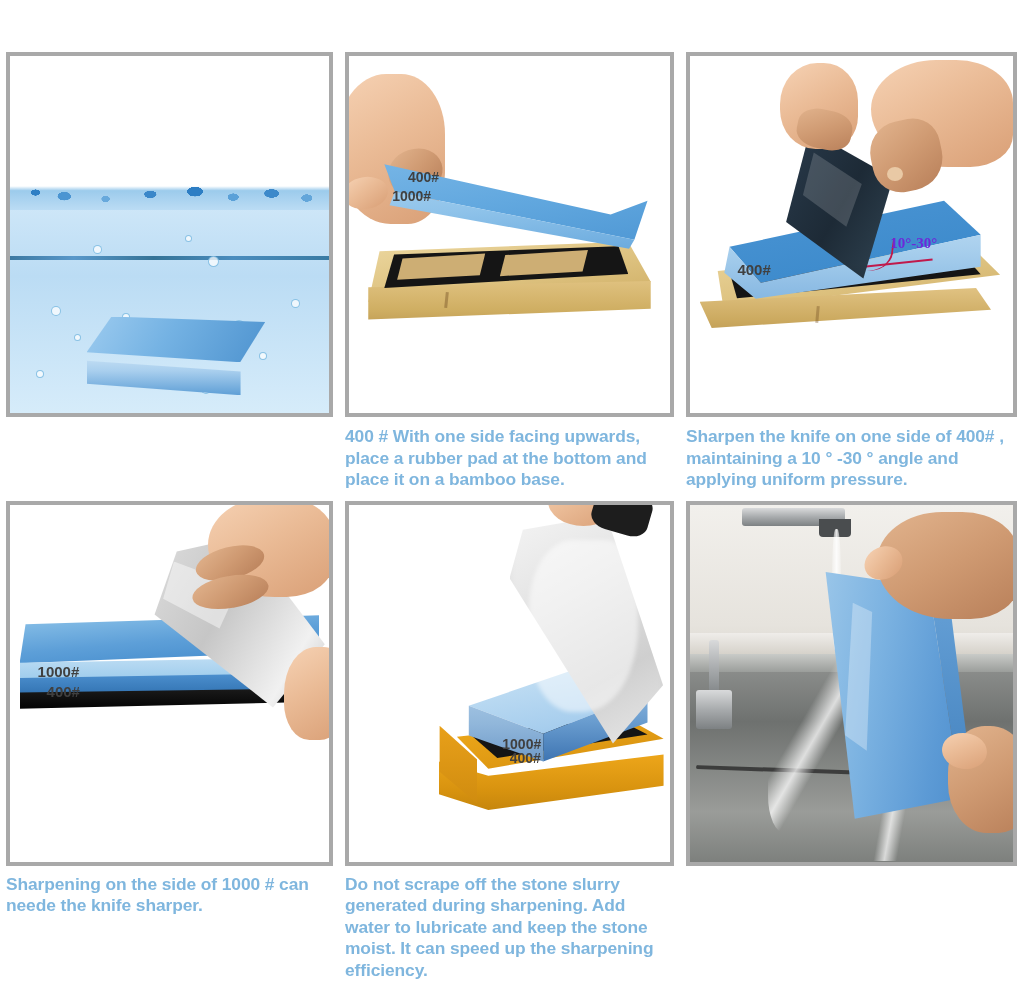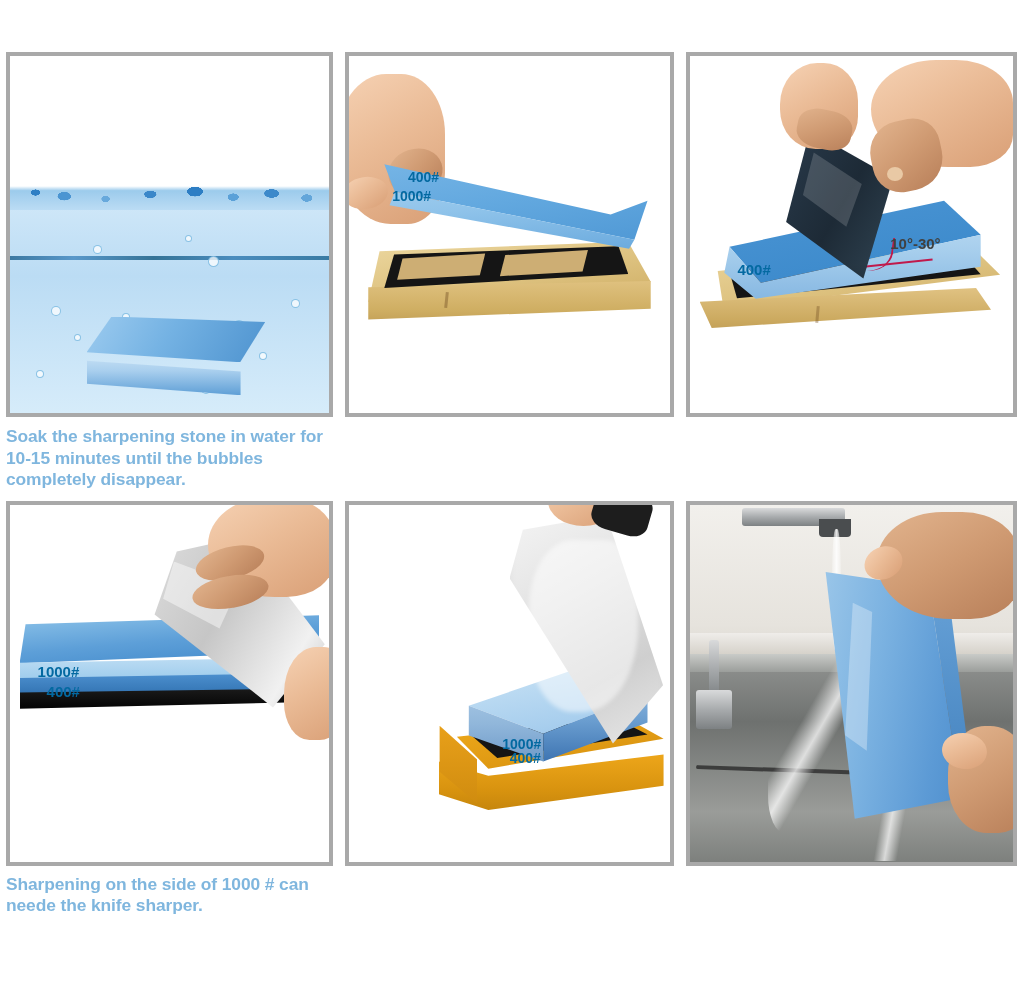--- a/index.html
+++ b/index.html
@@ -118,21 +118,21 @@
   .stone .top {
     position: absolute;
     background: linear-gradient(160deg,#8cc4ea 0%, #6fb2e2 50%, #589fd6 100%);
   }
   .stone .side {
     position: absolute;
     background: linear-gradient(180deg,#cfe5f6 0%, #a9cfee 45%, #5f9fd6 100%);
   }
   .stone-label {
     position: absolute;
-    color: #0369a1;
+    color: #404040;
     font-weight: bold;
     font-family: "Liberation Sans", sans-serif;
     white-space: nowrap;
   }
 
   
   .bamboo {
     position: absolute;
     background: linear-gradient(180deg,#e6c988 0%, #d9b76c 40%, #c8a257 100%);
   }
@@ -218,21 +218,20 @@
             <div class="stone" style="left:24%;top:73%;width:56%;height:22%;">
               <div class="top" style="left:0;top:0;width:100%;height:58%;
                           background:linear-gradient(120deg,#9ccbef 0%,#74b2e3 45%,#4e93cf 100%);
                           clip-path:polygon(14% 0%, 100% 12%, 86% 100%, 0% 78%);"></div>
               <div class="side" style="left:0;top:44%;width:88%;height:56%;
                           background:linear-gradient(180deg,#5fa0d7 0%,#3f83c2 60%,#336f ab 100%);
                           clip-path:polygon(0% 22%, 98% 46%, 98% 100%, 0% 74%);"></div>
             </div>
           </div>
         </div>
-        <div class="caption">Soak the sharpening stone in water for 10-15 minutes until the bubbles completely disappear.</div>
       </div>
 
       <div class="cell c2">
         <div class="photo">
           <div class="scene">
 
             <div class="bamboo top-face" style="left:6%;top:52%;width:88%;height:17%;clip-path:polygon(4% 16%, 92% 0%, 100% 66%, 0% 100%);"></div>
             <div class="bamboo" style="left:6%;top:63%;width:88%;height:15%;clip-path:polygon(0% 12%, 100% 0%, 100% 52%, 0% 72%);
                         background:linear-gradient(180deg,#dfc17f 0%,#cfae62 55%,#b8944d 100%);"></div>
 
@@ -252,20 +251,21 @@
                           clip-path:polygon(0% 26%, 86% 70%, 100% 58%, 95% 92%, 4% 50%);"></div>
               <div style="position:absolute;inset:0;
                           background:linear-gradient(175deg,#bcdcf4 0%,#8fc3ea 60%,#6aaade 100%);
                           clip-path:polygon(4% 50%, 95% 92%, 93% 100%, 2% 62%);"></div>
               <div class="stone-label" style="left:9%;top:30%;font-size:14px;">400#</div>
               <div class="stone-label" style="left:3%;top:47%;font-size:14px;">1000#</div>
             </div>
 
           </div>
         </div>
+        <div class="caption">400 # With one side facing upwards, place a rubber pad at the bottom and place it on a bamboo base.</div>
       </div>
 
       <div class="cell c3">
         <div class="photo">
           <div class="scene">
 
             <div class="bamboo top-face" style="left:3%;top:53%;width:93%;height:18%;clip-path:polygon(6% 40%, 90% 0%, 100% 46%, 8% 100%);"></div>
             <div class="bamboo" style="left:3%;top:65%;width:93%;height:16%;clip-path:polygon(0% 24%, 92% 0%, 97% 38%, 4% 70%);
                         background:linear-gradient(180deg,#e0c282 0%,#ccaa60 55%,#b5914b 100%);"></div>
             <div style="position:absolute;left:39%;top:70%;width:3px;height:17px;background:rgba(120,85,40,.4);transform:rotate(5deg);"></div>
@@ -277,35 +277,36 @@
                           background:linear-gradient(170deg,#4b95d4 0%,#3f8ccd 60%,#3180c4 100%);
                           clip-path:polygon(4% 48%, 86% 2%, 100% 36%, 16% 84%);"></div>
               <div style="position:absolute;inset:0;
                           background:linear-gradient(180deg,#c5e0f5 0%,#a5cdec 55%,#87b8e2 100%);
                           clip-path:polygon(4% 48%, 16% 84%, 100% 36%, 100% 68%, 14% 100%, 2% 74%);"></div>
               <div class="stone-label" style="left:7%;top:62%;font-size:15px;">400#</div>
             </div>
 
             <div style="position:absolute;left:50%;top:59%;width:25%;height:2px;background:#c0194b;transform:rotate(-6deg);transform-origin:left center;"></div>
             <div style="position:absolute;left:50%;top:50%;width:12%;height:10%;border-right:2px solid #c0194b;border-top:0;border-radius:0 0 60% 0;transform:rotate(8deg);"></div>
-            <div class="stone-label" style="left:62%;top:50%;font-size:15px;color:#404040;">10°-30°</div>
+            <div class="stone-label" style="left:62%;top:50%;font-size:15px;color:#6d28d9;font-family:Liberation Serif, serif;">10°-30°</div>
 
             <div class="blade-dark" style="left:27%;top:21%;width:46%;height:44%;
                         clip-path:polygon(22% 0%, 78% 30%, 58% 94%, 6% 58%);
                         box-shadow:inset -10px -8px 18px rgba(0,0,0,.35);"></div>
             <div style="position:absolute;left:34%;top:27%;width:24%;height:26%;background:rgba(255,255,255,.16);
                         clip-path:polygon(18% 0%, 80% 34%, 60% 80%, 4% 46%);"></div>
 
             <div class="skin" style="left:28%;top:2%;width:24%;height:24%;border-radius:48% 44% 38% 46%;"></div>
             <div class="skin-dark" style="left:33%;top:15%;width:17%;height:11%;border-radius:40%;transform:rotate(12deg);"></div>
             <div class="skin" style="left:56%;top:1%;width:44%;height:30%;border-radius:46% 40% 30% 54%;"></div>
             <div class="skin-dark" style="left:56%;top:18%;width:22%;height:20%;border-radius:44% 38% 46% 40%;transform:rotate(-12deg);"></div>
             <div style="position:absolute;left:61%;top:31%;width:5%;height:4%;background:#e9c9a5;border-radius:50%;"></div>
           </div>
         </div>
+        <div class="caption">Sharpen the knife on one side of  400# , maintaining a 10 ° -30 ° angle and applying uniform pressure.</div>
       </div>
 
     </div>
 
     <div class="row row2">
 
       <div class="cell c1">
         <div class="photo">
           <div class="scene">
 
@@ -374,20 +375,21 @@
                         background:linear-gradient(150deg,#f4f4f4 0%,#e2e2e2 35%,#cfcfcf 65%,#eeeeee 100%);
                         clip-path:polygon(8% 6%, 58% 0%, 92% 70%, 62% 94%, 0% 26%);
                         box-shadow:inset -6px -6px 14px rgba(0,0,0,.12);"></div>
             <div style="position:absolute;left:56%;top:10%;width:34%;height:48%;background:rgba(255,255,255,.5);
                         border-radius:40% 30% 50% 40%;filter:blur(2px);"></div>
 
             <div class="skin" style="left:62%;top:-8%;width:22%;height:14%;border-radius:50%;"></div>
             <div style="position:absolute;left:76%;top:-4%;width:18%;height:12%;background:#1d1d1d;border-radius:30%;transform:rotate(16deg);"></div>
           </div>
         </div>
+        <div class="caption">Do not scrape off the stone slurry generated during sharpening. Add water to lubricate and keep the stone moist. It can speed up the sharpening efficiency.</div>
       </div>
 
       <div class="cell c3">
         <div class="photo">
           <div class="scene">
 
             <div class="sink-wall"></div>
             <div style="position:absolute;left:0;right:0;top:36%;height:6%;background:linear-gradient(180deg,#efedea,#d6d2ca);"></div>
             <div class="sink-basin"></div>
             <div style="position:absolute;left:0;right:0;top:42%;height:5%;background:linear-gradient(180deg,#c9cbc8,#9b9e9b);"></div>

